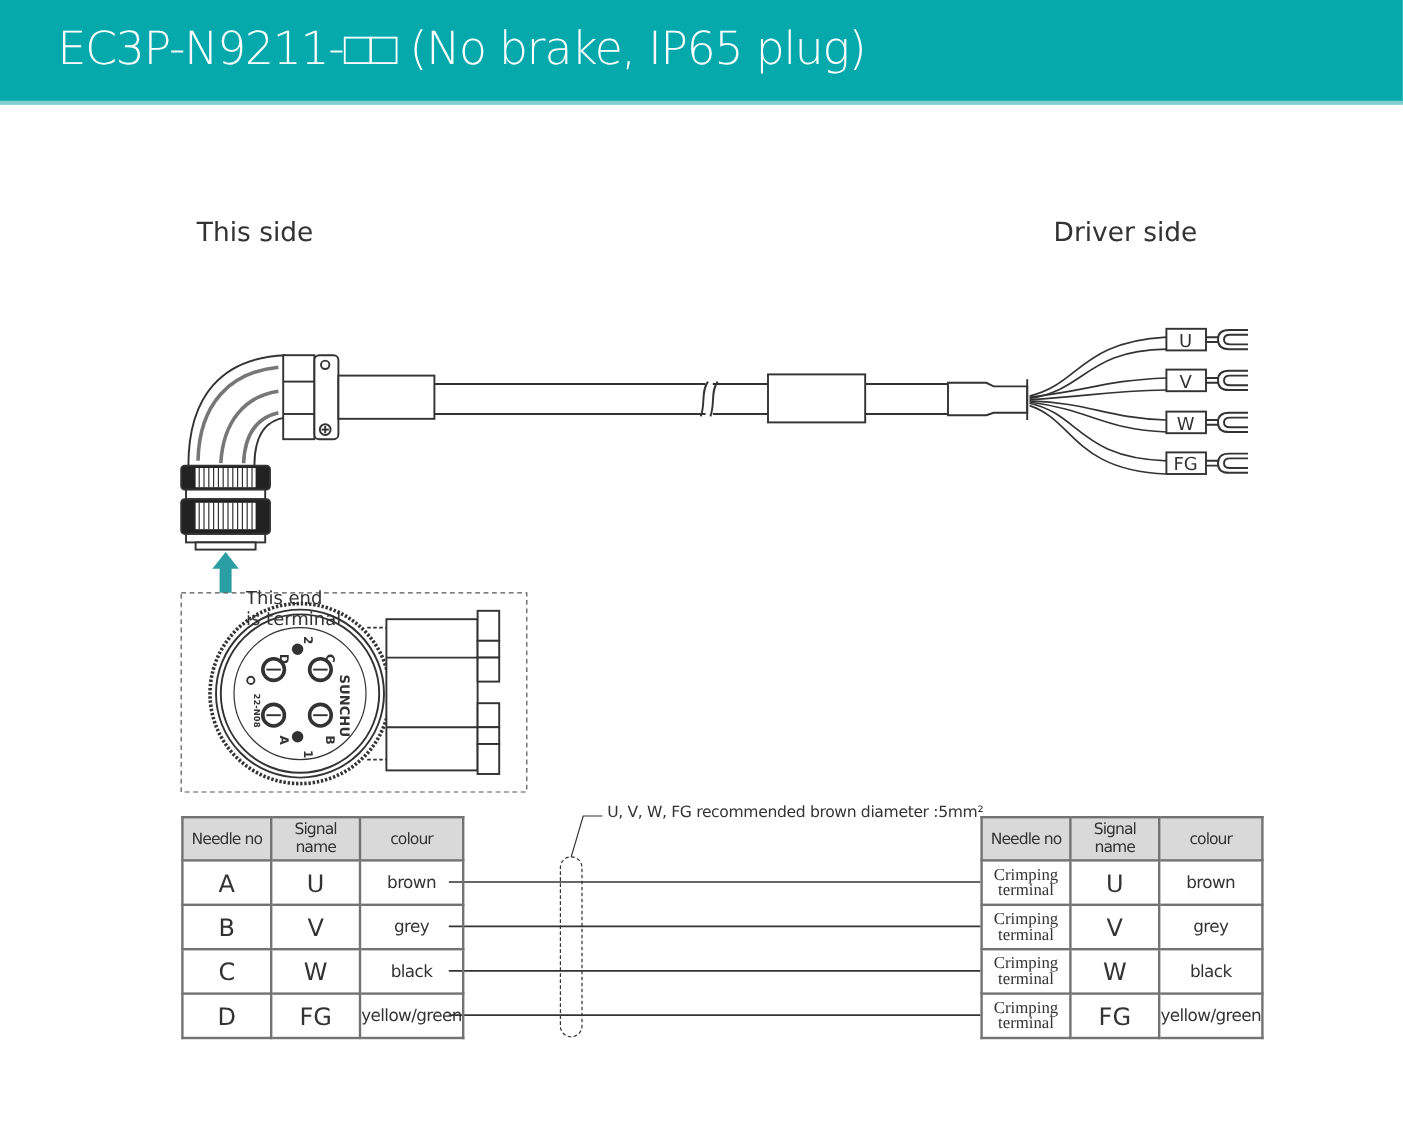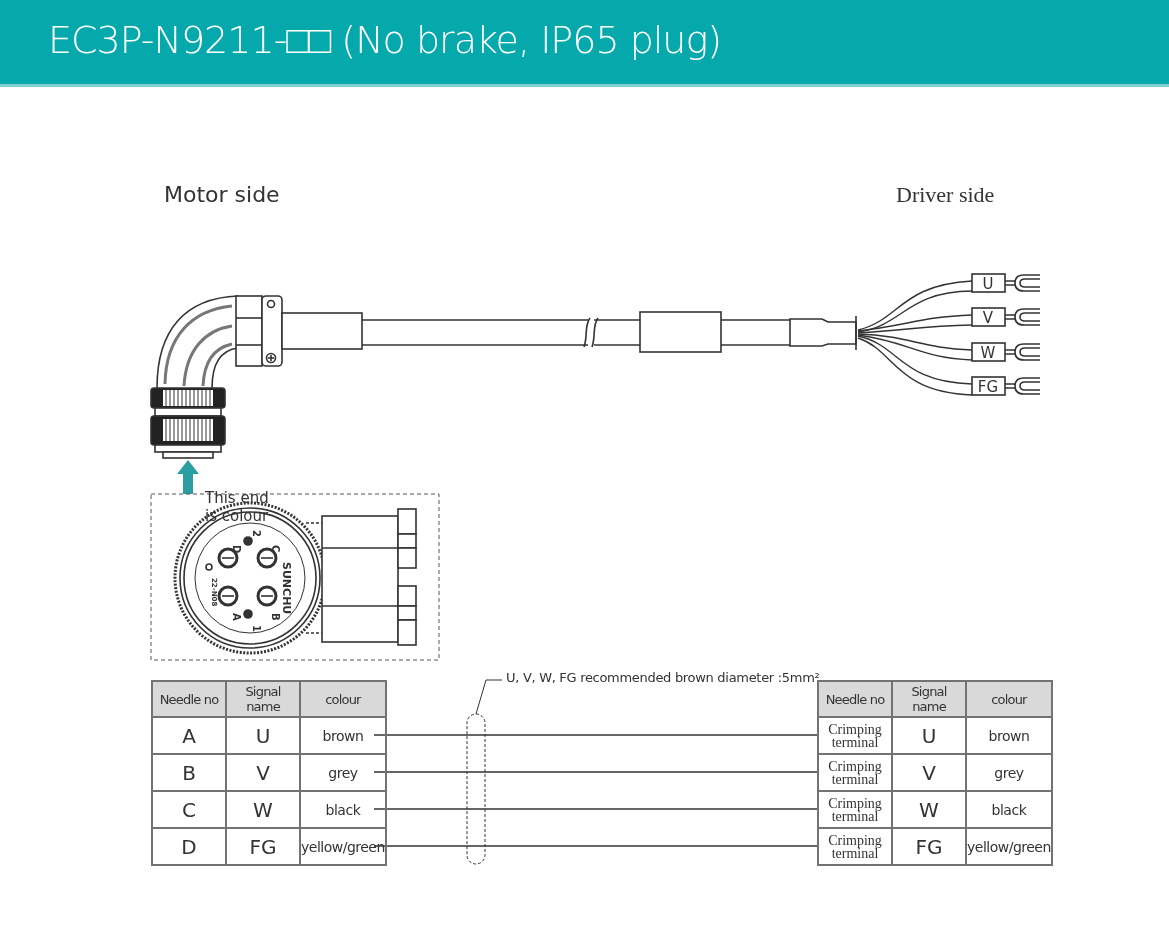--- a/index.html
+++ b/index.html
@@ -4,21 +4,21 @@
 <style>
   html, body { margin: 0; padding: 0; background: #ffffff; }
   body { width: 1169px; height: 937px; position: relative; overflow: hidden;
          font-family: "DejaVu Sans", sans-serif; color: #333; }
   .header { position: absolute; left: 0; top: 0; width: 1169px; height: 84px;
             background: #05a9ab; border-bottom: 3px solid #7fd0cf; padding-left: 35px; }
   .header .title { position: absolute; left: 48px; top: 18px; font-size: 38px; color: #fff;
                    font-family: "DejaVu Sans", sans-serif; letter-spacing: -1px; font-weight: 300; }
   .side-label { position: absolute; top: 182px; font-size: 22px; color: #333; }
   #motor-side { left: 164px; }
-  #driver-side { left: 896px; font-family: Liberation Serif, serif; }
+  #driver-side { left: 878px; }
   svg#diagram { position: absolute; left: 0; top: 0; }
   .arrow-note { position: absolute; left: 205px; top: 457px; font-size: 15px; line-height: 18px; color: #333; margin-top: 32px; }
   .note { position: absolute; left: 506px; top: 670px; font-size: 13px; color: #333; letter-spacing: -0.3px; }
   table.pin { position: absolute; border-collapse: collapse; font-family: "DejaVu Sans", sans-serif; }
   table.pin th, table.pin td { border: 2px solid #737373; text-align: center; padding: 0; }
   table.pin th { background: #d9d9d9; font-weight: normal; font-size: 13px; letter-spacing: -0.8px; height: 34px; }
   table.pin td { height: 35px; font-size: 20px; color: #333; }
   table.pin td.colour { font-size: 14px; letter-spacing: -0.5px; }
   table.pin td.crimp { font-size: 14px; line-height: 13px; font-family: Liberation Serif, serif; }
   #motor-table { left: 151px; top: 680px; }
@@ -26,21 +26,21 @@
   #motor-table col.c1 { width: 74px; } #motor-table col.c2 { width: 74px; } #motor-table col.c3 { width: 72px; }
   #driver-table col.c1 { width: 74px; } #driver-table col.c2 { width: 74px; } #driver-table col.c3 { width: 72px; }
 </style>
 </head>
 <body>
 
 <div class="header">
   <div class="title">EC3P-N9211-□□  (No brake, IP65 plug)</div>
 </div>
 
-<div class="side-label" id="motor-side">Motor side</div>
+<div class="side-label" id="motor-side">This side</div>
 <div class="side-label" id="driver-side">Driver side</div>
 
 <svg id="diagram" width="1169" height="937" fill="none" stroke="#333" stroke-width="1.6">
 
   <g>
     <path d="M157 388 C157 330 185 298 238 296"></path>
     <path d="M212 388 C212 362 222 350 238 348"></path>
     <path d="M165 384 C166 336 192 310 232 306" stroke-width="3" stroke="#777"></path>
     <path d="M184 386 C186 350 205 330 232 326" stroke-width="3" stroke="#777"></path>
     <path d="M203 386 C204 362 214 348 232 344" stroke-width="3" stroke="#777"></path>
@@ -204,21 +204,21 @@
     <line x1="374" y1="772" x2="817" y2="772"></line>
     <line x1="374" y1="809" x2="817" y2="809"></line>
     <line x1="374" y1="846" x2="817" y2="846"></line>
     <rect x="467" y="714" width="18" height="150" rx="9" stroke-dasharray="3 2" stroke-width="1"></rect>
     <polyline points="476,714 486,680 502,680" stroke-width="1"></polyline>
   </g>
 </svg>
 
 <div class="arrow-note">
   <div>This end</div>
-  <div>is colour</div>
+  <div>is terminal</div>
 </div>
 
 <div class="note">U, V, W, FG recommended brown diameter :5mm²</div>
 
 <table class="pin" id="motor-table">
   <colgroup>
       <col class="c1">
       <col class="c2">
       <col class="c3">
     </colgroup>

